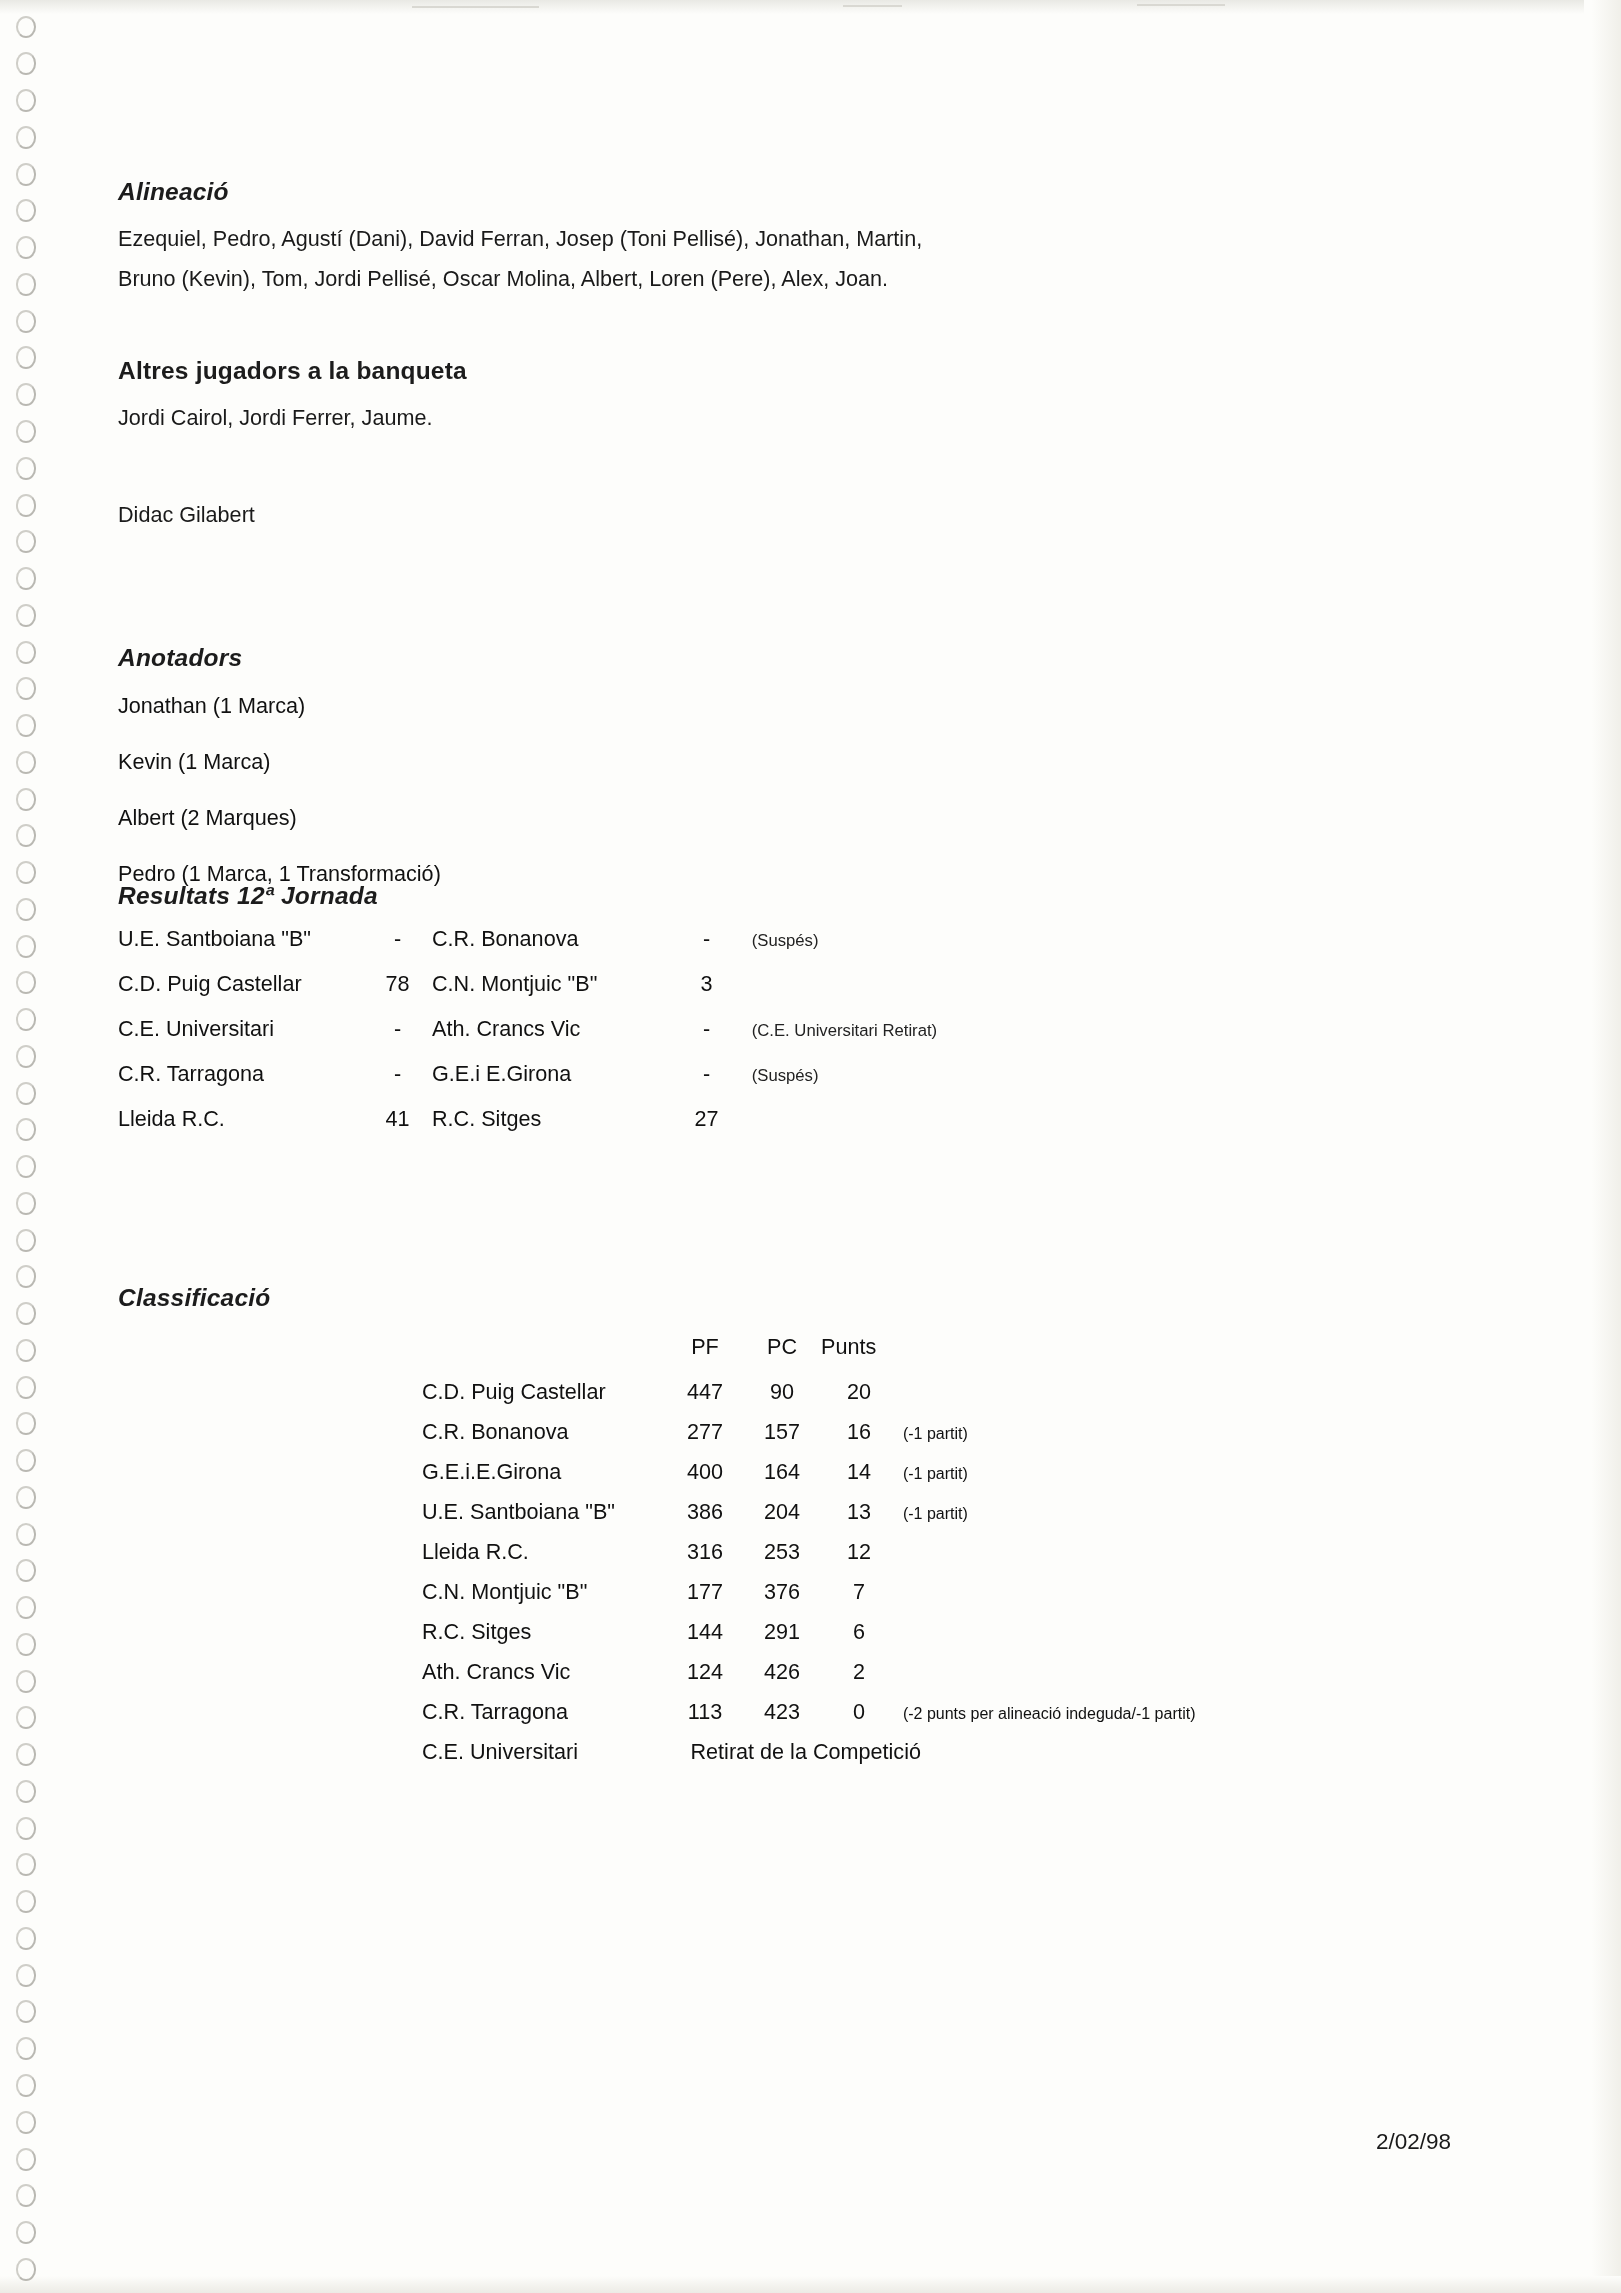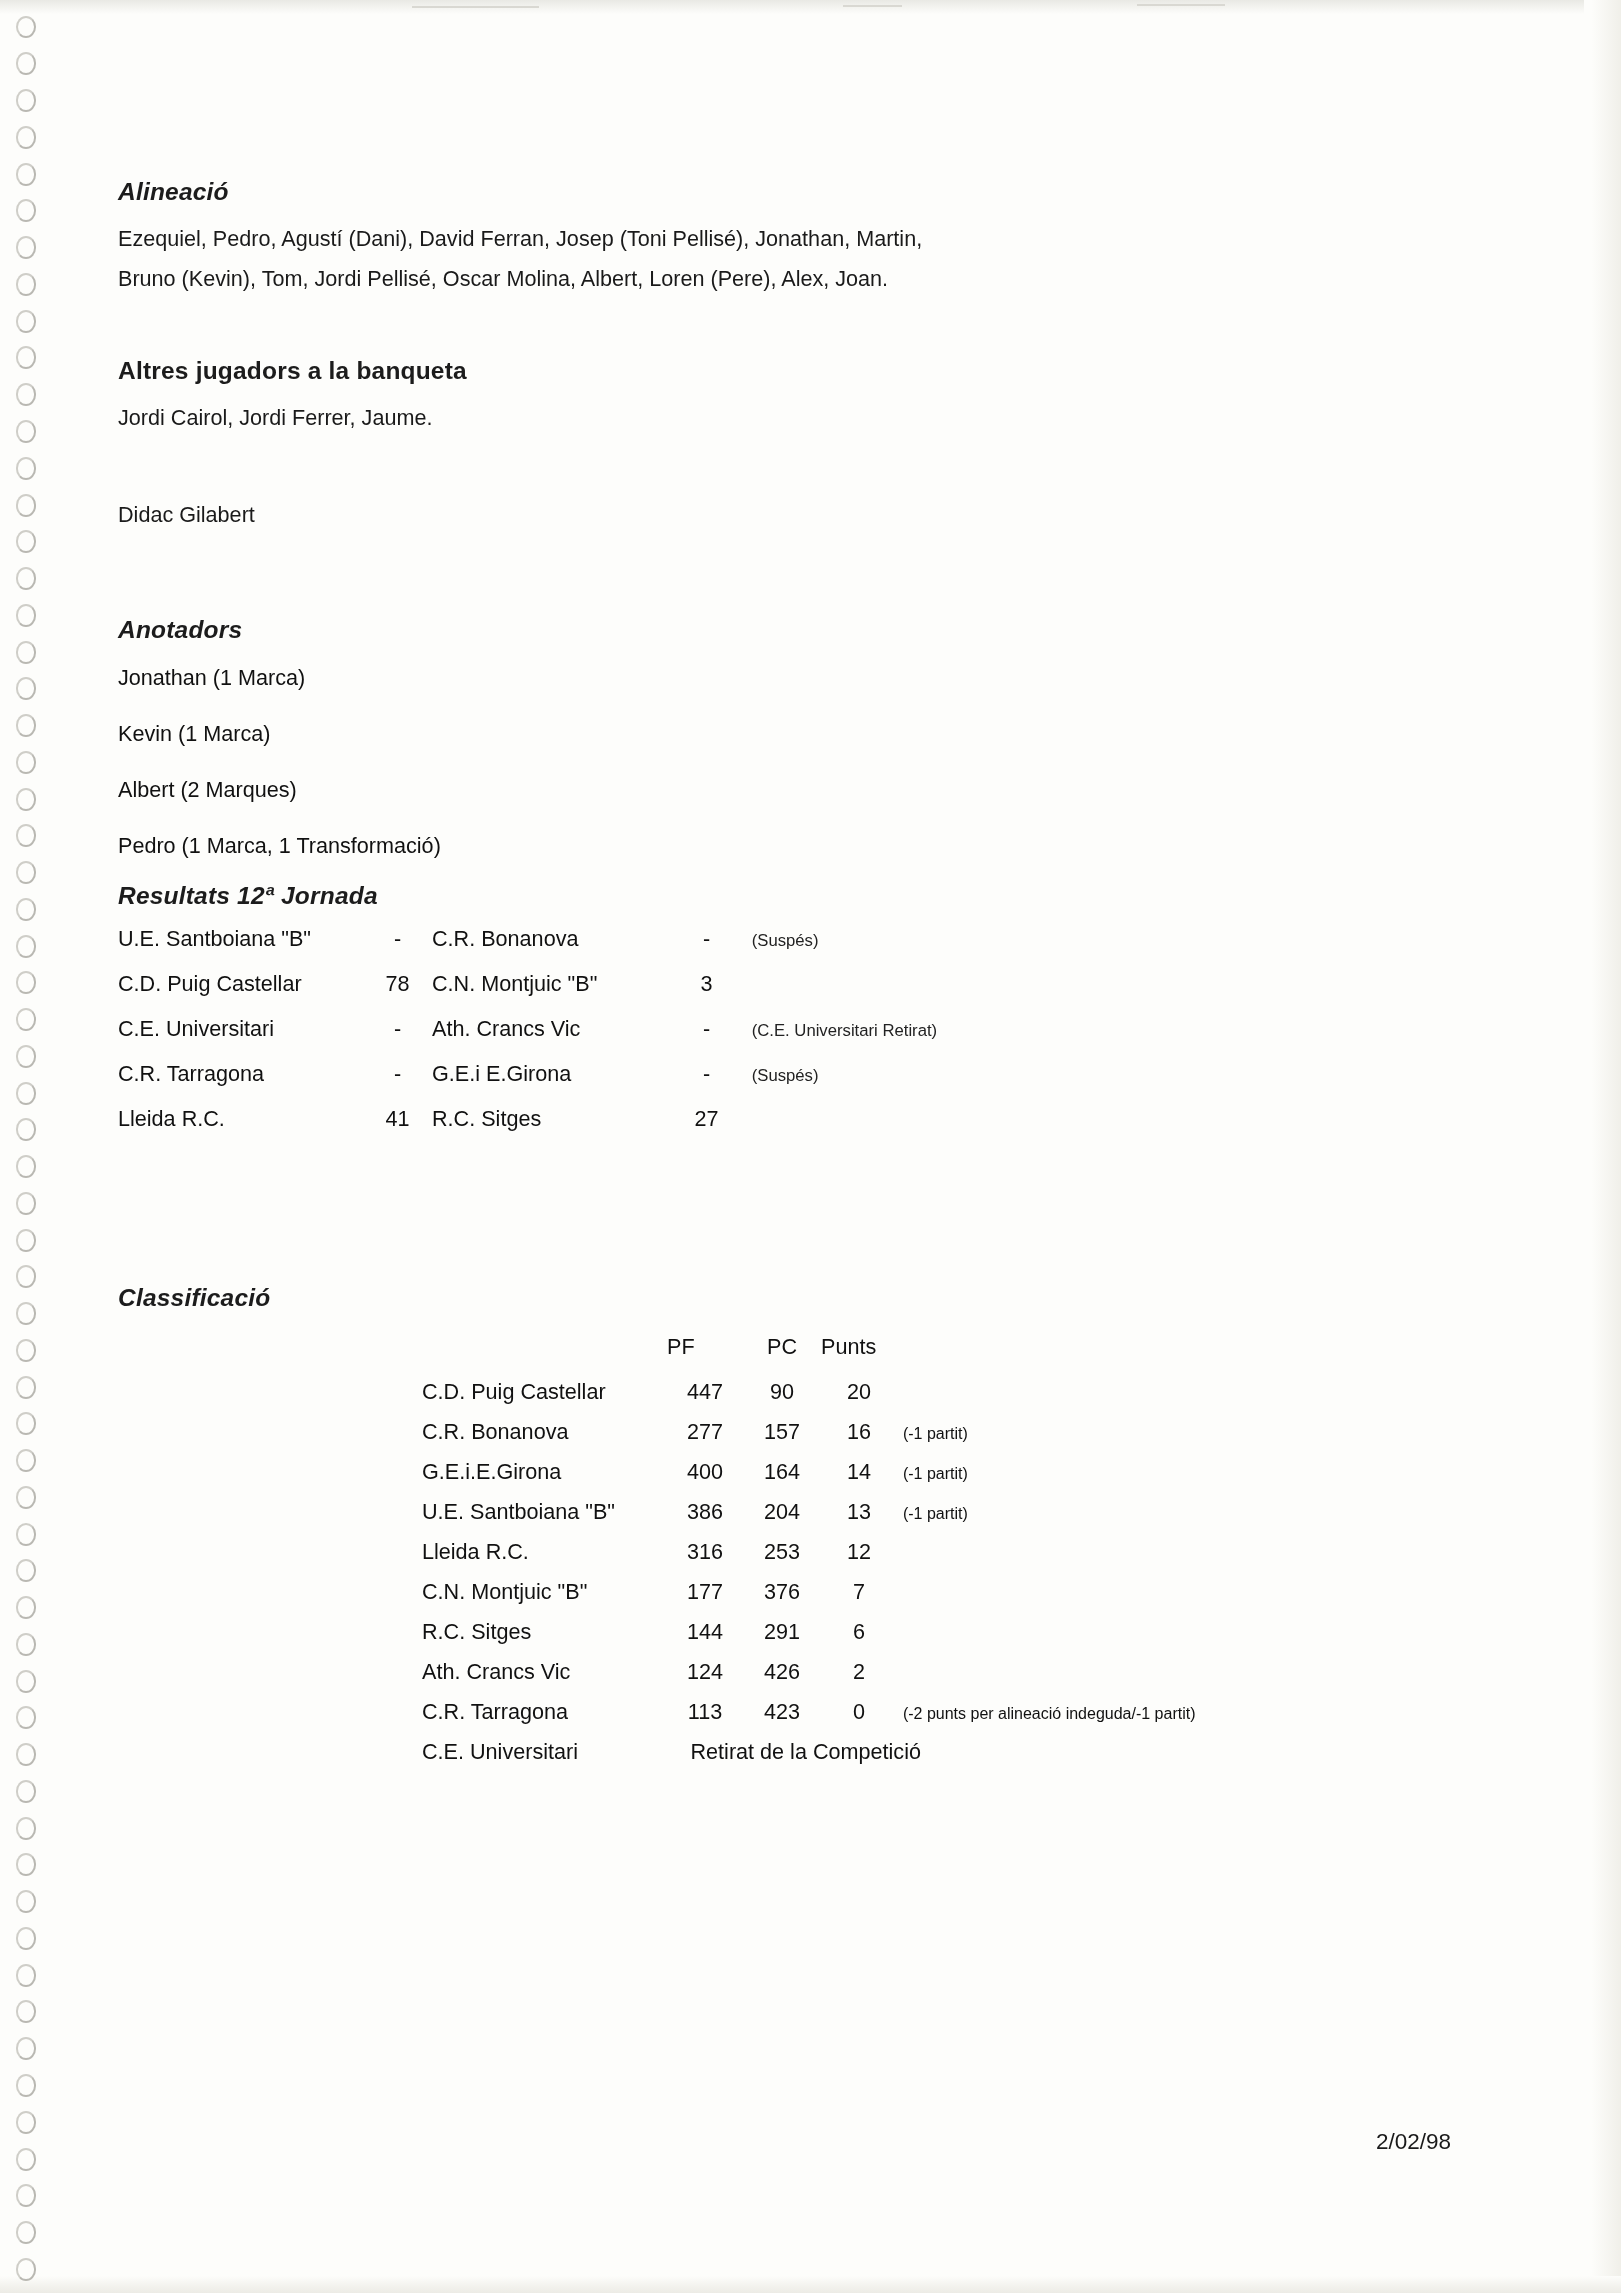--- a/index.html
+++ b/index.html
@@ -104,21 +104,21 @@
 
   
   #banqueta-block { left: 0; top: 357px; width: 1157px; }
   #banqueta-block .body-line { margin-top: 17.6px; }
 
   
   #entrenador-block { left: 0; top: 482px; width: 1157px; }
   #entrenador-block .body-line { margin-top: 17.6px; }
 
   
-  #anotadors-block { left: 0; top: 616px; width: 1157px; }
+  #anotadors-block { left: 0; top: 644px; width: 1157px; }
   #anotadors-block .scorer { margin-top: 30px; font-size: 21.6px; }
   #anotadors-block .scorer:first-of-type { margin-top: 21px; }
 
   
   #resultats-block { left: 0; top: 882px; width: 1274px; }
   #resultats-block .table { margin-top: 15.7px; }
   .res-row {
     display: flex;
     align-items: baseline;
     height: 45px;
@@ -146,21 +146,21 @@
     align-items: baseline;
   }
   .c-team { width: 245px; }
   .c-pf   { width: 76px; text-align: center; }
   .c-pc   { width: 78px; text-align: center; }
   .c-pt   { width: 76px; text-align: center; }
   .c-note { font-size: 16px; padding-left: 5.9px; }
   .c-retired { padding-left: 23.5px; font-size: 21.6px; }
 
   .head-pf { width: 245px; }
-  .head-c1 { width: 76px; }
+  .head-c1 { width: 76px; text-align: center; }
   .head-c2 { width: 78px; text-align: center; }
   .head-c3 { width: 76px; }
 
   
   #date-stamp {
     position: absolute;
     right: 59px;
     top: 2129px;
     font-size: 22.5px;
     color: #1a1a1a;

